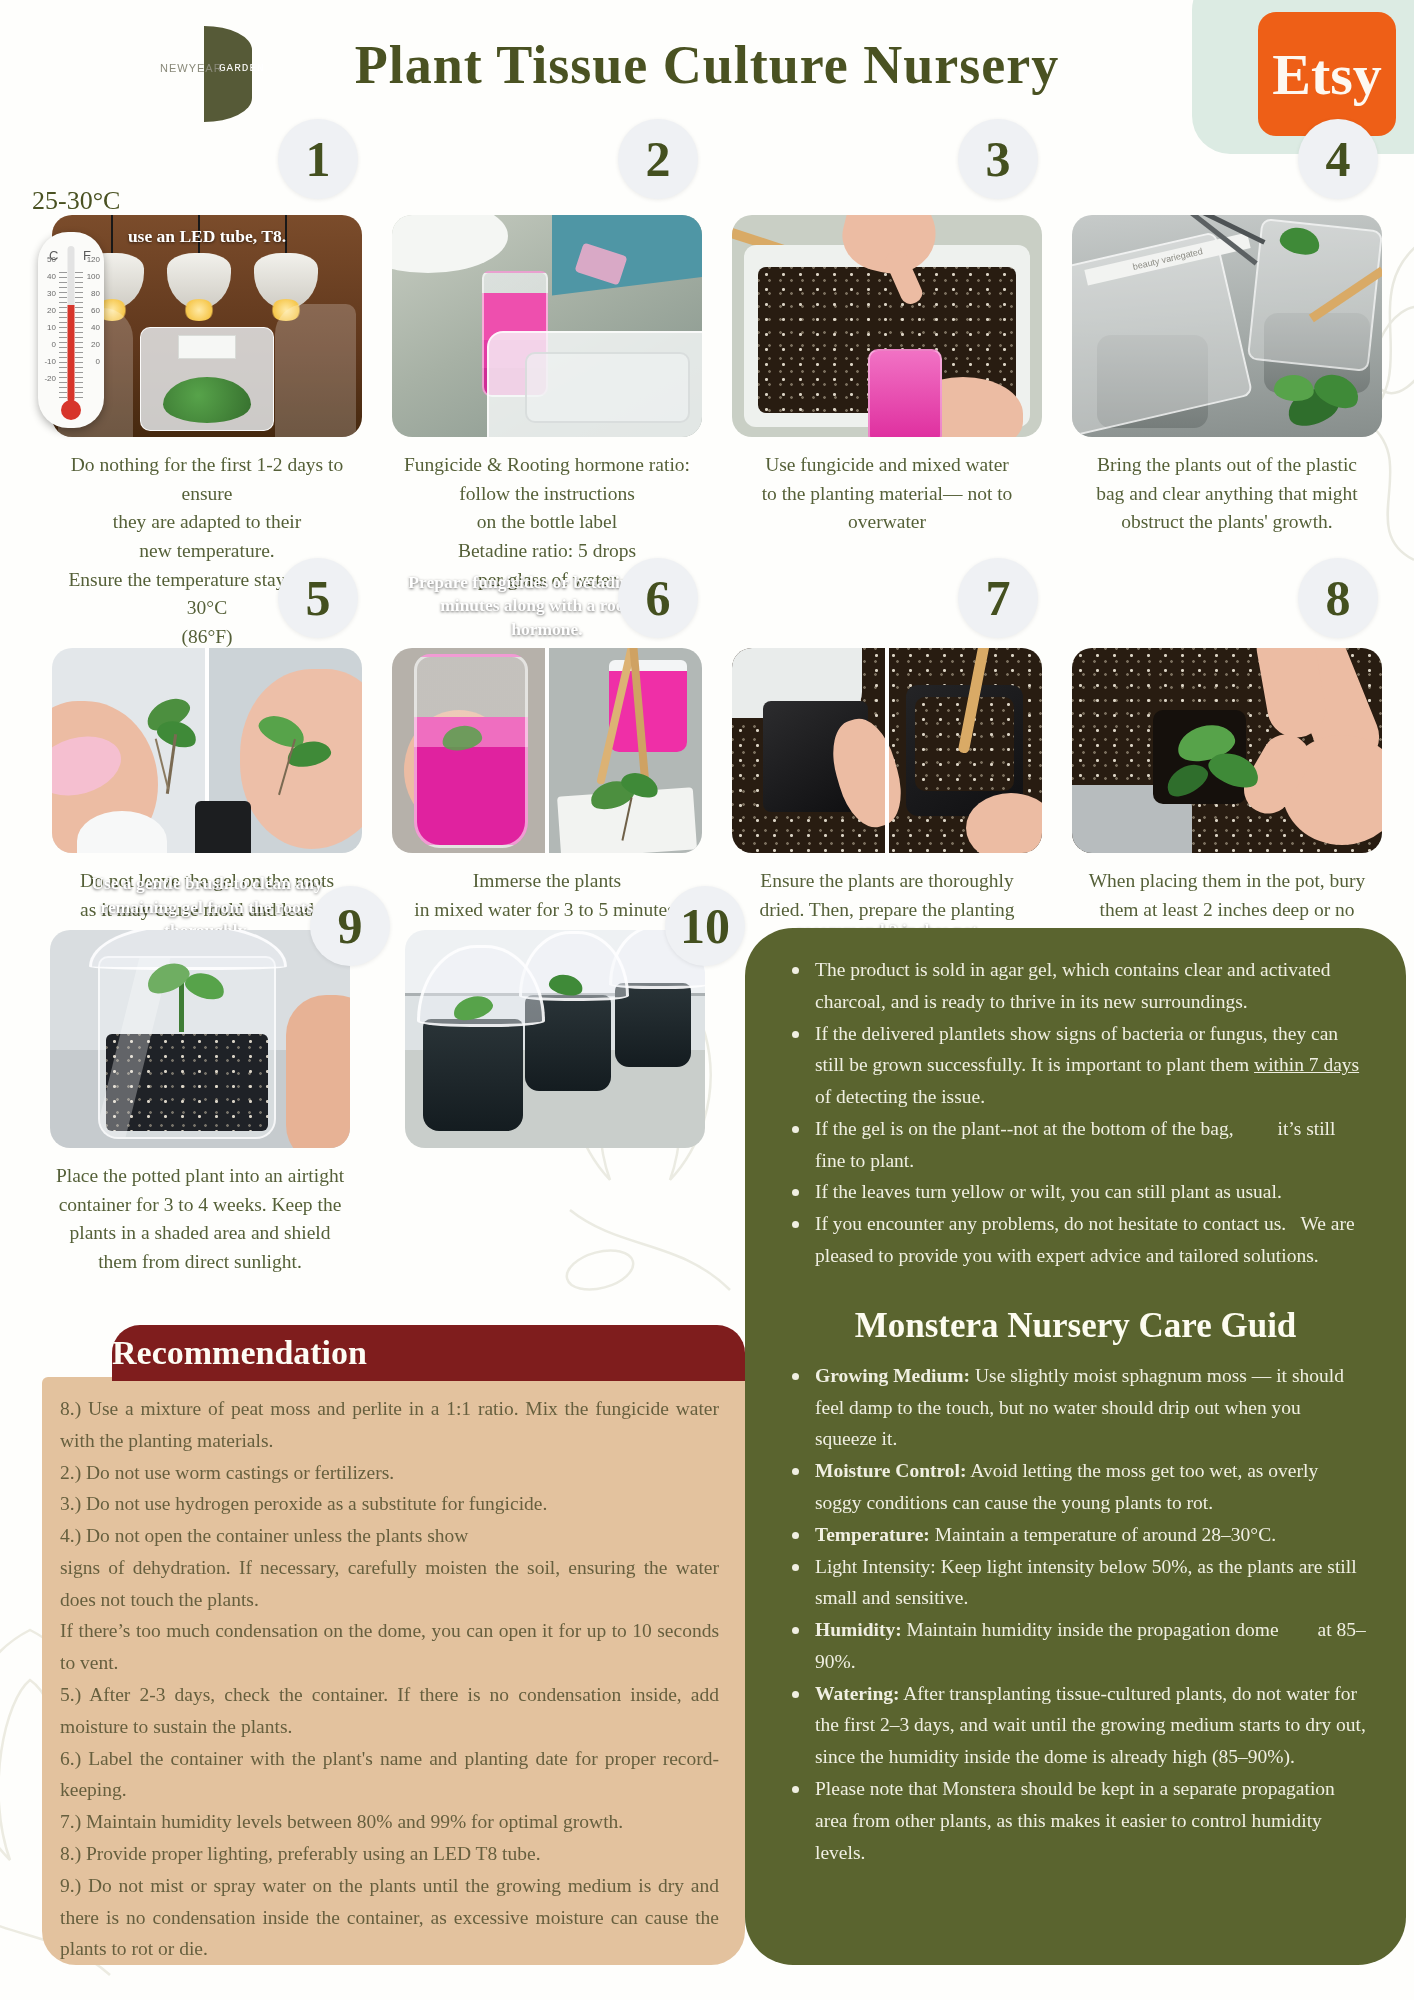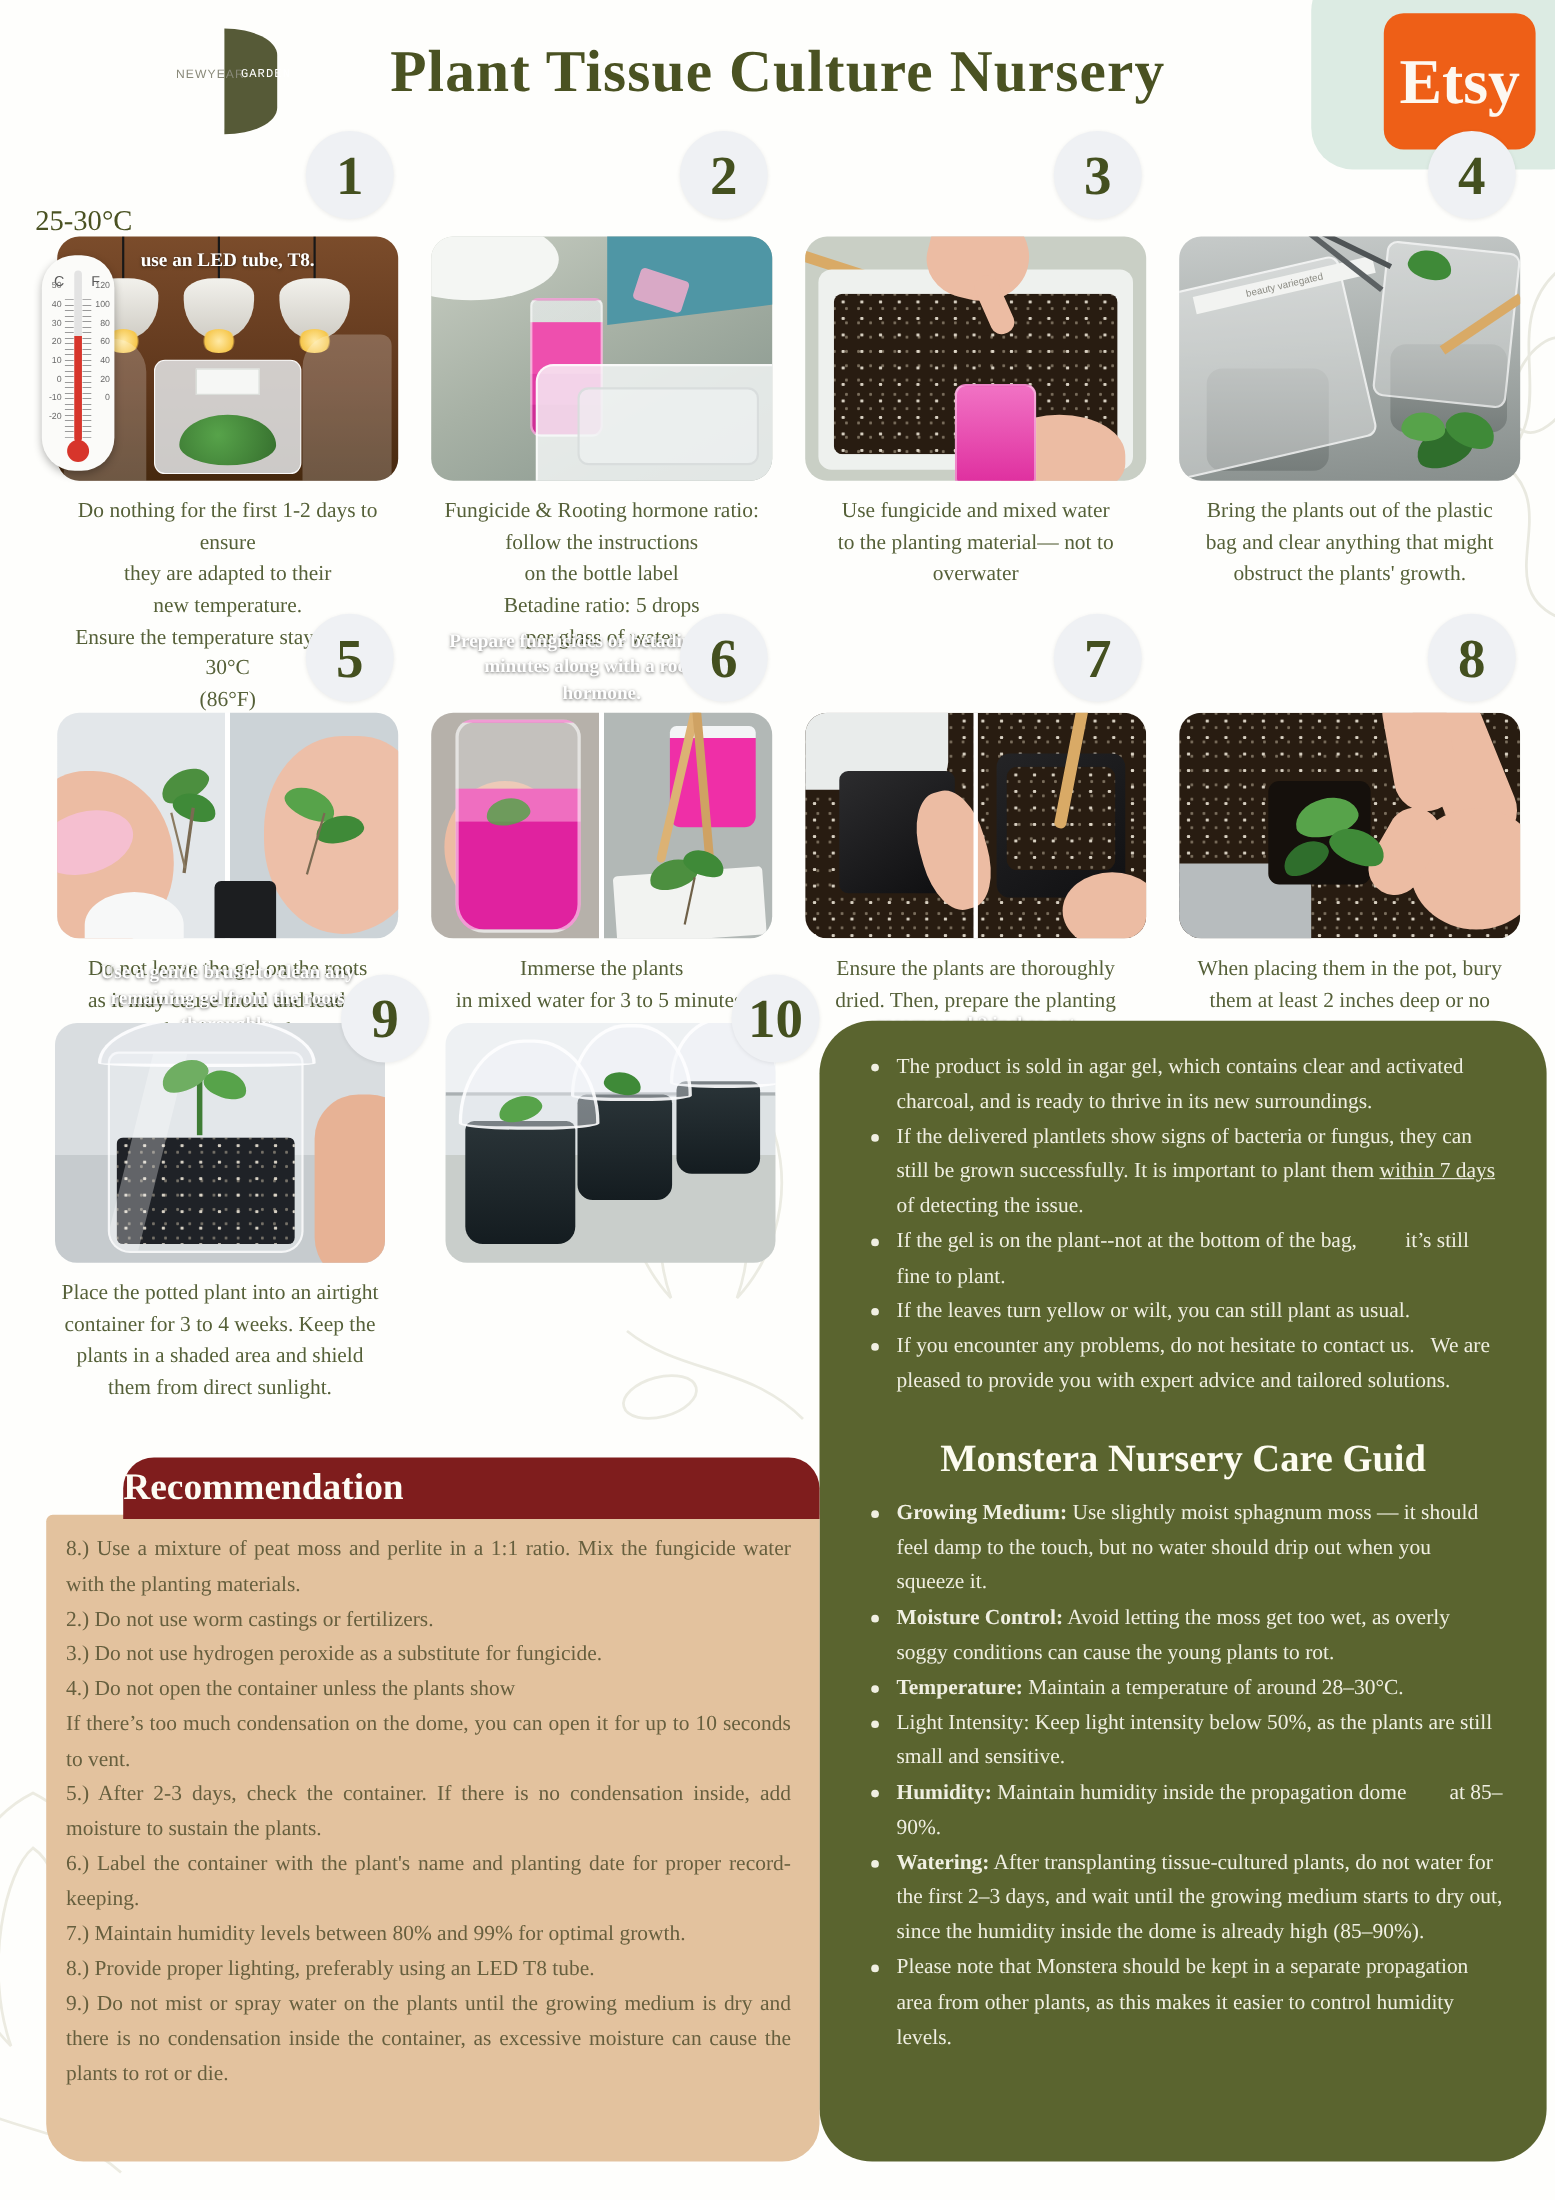--- a/index.html
+++ b/index.html
@@ -408,20 +408,21 @@
   </div>
 
   <div class="rec-header">
     <span class="rec-title">Recommendation</span>
   </div>
   <div class="rec-body">
     <p>8.) Use a mixture of peat moss and perlite in a 1:1 ratio. Mix the fungicide water with the planting materials.</p>
     <p>2.) Do not use worm castings or fertilizers.</p>
     <p>3.) Do not use hydrogen peroxide as a substitute for fungicide.</p>
     <p>4.) Do not open the container unless the plants show</p>
+    <p>signs of dehydration. If necessary, carefully moisten the soil, ensuring the water does not touch the plants.</p>
     <p>If there’s too much condensation on the dome, you can open it for up to 10 seconds to vent.</p>
     <p>5.) After 2-3 days, check the container. If there is no condensation inside, add moisture to sustain the plants.</p>
     <p>6.) Label the container with the plant's name and planting date for proper record-keeping.</p>
     <p>7.) Maintain humidity levels between 80% and 99% for optimal growth.</p>
     <p>8.) Provide proper lighting, preferably using an LED T8 tube.</p>
     <p>9.) Do not mist or spray water on the plants until the growing medium is dry and there is no condensation inside the container, as excessive moisture can cause the plants to rot or die.</p>
   </div>
 
 </div>
 

